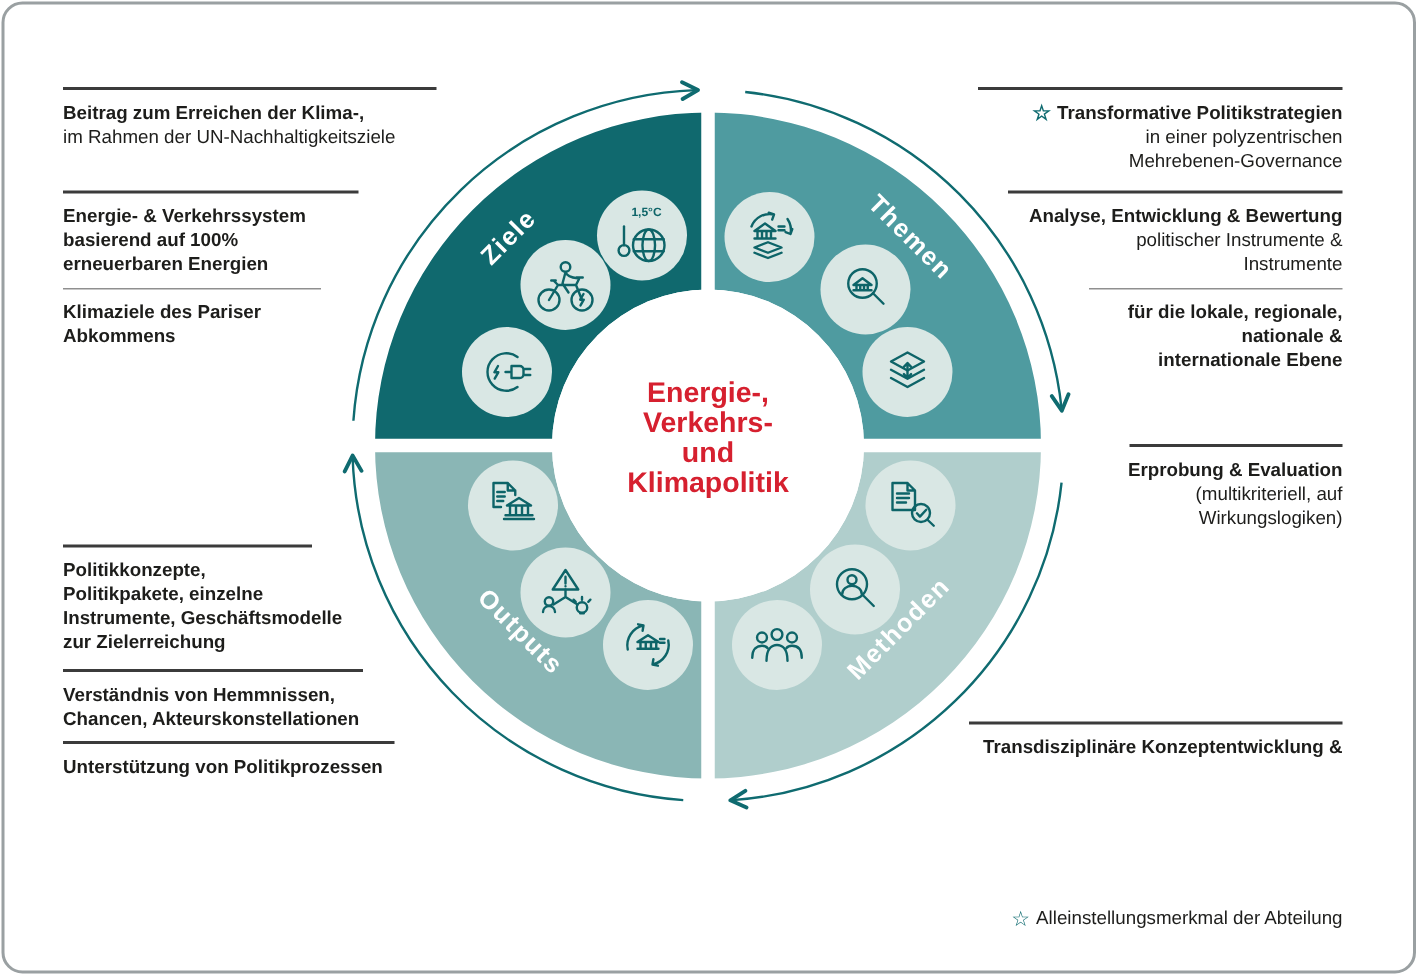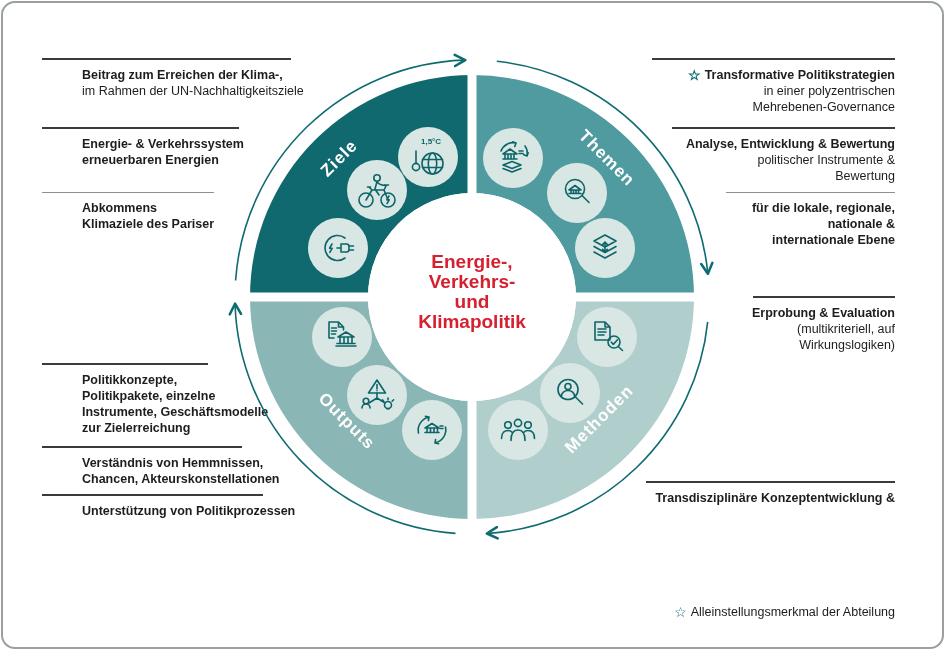--- a/index.html
+++ b/index.html
@@ -12,21 +12,21 @@
   .frame{
     position:absolute;left:1px;top:1px;right:1px;bottom:1px;
     border:2px solid #9aa0a2;border-radius:14px;pointer-events:none;
   }
   .blk{position:absolute;font-size:12.5px;line-height:16px;}
   .blk .sep{height:0;border-top:2px solid #3b3b3b;margin-bottom:7px;}
   .blk.gray .sep{border-top:1.5px solid #8f8f8f;}
   .blk.left{text-align:left;}
   .blk.right{text-align:right;}
   .blk.right .sep{margin-left:auto;}
-  .ln{white-space:nowrap;height:16px;margin-left:40px;}
+  .ln{white-space:nowrap;height:16px;}
   .b{font-weight:bold;}
   .star{color:#0f6b70;font-size:14px;margin-right:4px;vertical-align:-1px;}
   .fnote{position:absolute;font-size:12.5px;white-space:nowrap;text-align:right;}
   svg text{font-family:"Liberation Sans", sans-serif;}
   .qlabel{font-size:17px;font-weight:bold;fill:#ffffff;letter-spacing:1px;}
   .ctext{font-size:19px;font-weight:bold;}
   .ic .icbg{fill:#d9e7e4;}
   .ic .s{fill:none;stroke:#0d6468;stroke-width:1.6;stroke-linecap:round;stroke-linejoin:round;}
   .ic .badge{font-size:8px;font-weight:bold;fill:#0d6468;}
   .arr{fill:none;stroke-width:1.6;}
@@ -39,27 +39,28 @@
 
   <div class="blk left" style="left:42px;top:58px;width:270px">
     <div class="sep" style="width:249px"></div>
     <div class="ln b">Beitrag zum Erreichen der Klima-,</div>
     <div class="ln">im Rahmen der UN-Nachhaltigkeitsziele</div>
   </div>
 
   <div class="blk left" style="left:42px;top:127px;width:270px">
     <div class="sep" style="width:197px"></div>
     <div class="ln b">Energie- &amp; Verkehrssystem</div>
+    <div class="ln b">basierend auf 100%</div>
     <div class="ln b">erneuerbaren Energien</div>
   </div>
 
   <div class="blk left gray" style="left:42px;top:192px;width:270px">
     <div class="sep" style="width:172px"></div>
+    <div class="ln b">Klimaziele des Pariser</div>
     <div class="ln b">Abkommens</div>
-    <div class="ln b">Klimaziele des Pariser</div>
   </div>
 
   <div class="blk left" style="left:42px;top:363px;width:270px">
     <div class="sep" style="width:166px"></div>
     <div class="ln b">Politikkonzepte,</div>
     <div class="ln b">Politikpakete, einzelne</div>
     <div class="ln b">Instrumente, Geschäftsmodelle</div>
     <div class="ln b">zur Zielerreichung</div>
   </div>
 
@@ -78,21 +79,21 @@
     <div class="sep" style="width:243px"></div>
     <div class="ln b"><span class="star">☆</span><span>Transformative Politikstrategien</span></div>
     <div class="ln">in einer polyzentrischen</div>
     <div class="ln">Mehrebenen-Governance</div>
   </div>
 
   <div class="blk right" style="right:50px;top:127px;width:280px">
     <div class="sep" style="width:223px"></div>
     <div class="ln b">Analyse, Entwicklung &amp; Bewertung</div>
     <div class="ln">politischer Instrumente &amp;</div>
-    <div class="ln">Bewertung</div>
+    <div class="ln">Instrumente</div>
   </div>
 
   <div class="blk right gray" style="right:50px;top:192px;width:280px">
     <div class="sep" style="width:169px"></div>
     <div class="ln b">für die lokale, regionale,</div>
     <div class="ln b">nationale &amp;</div>
     <div class="ln b">internationale Ebene</div>
   </div>
 
   <div class="blk right" style="right:50px;top:296px;width:280px">

